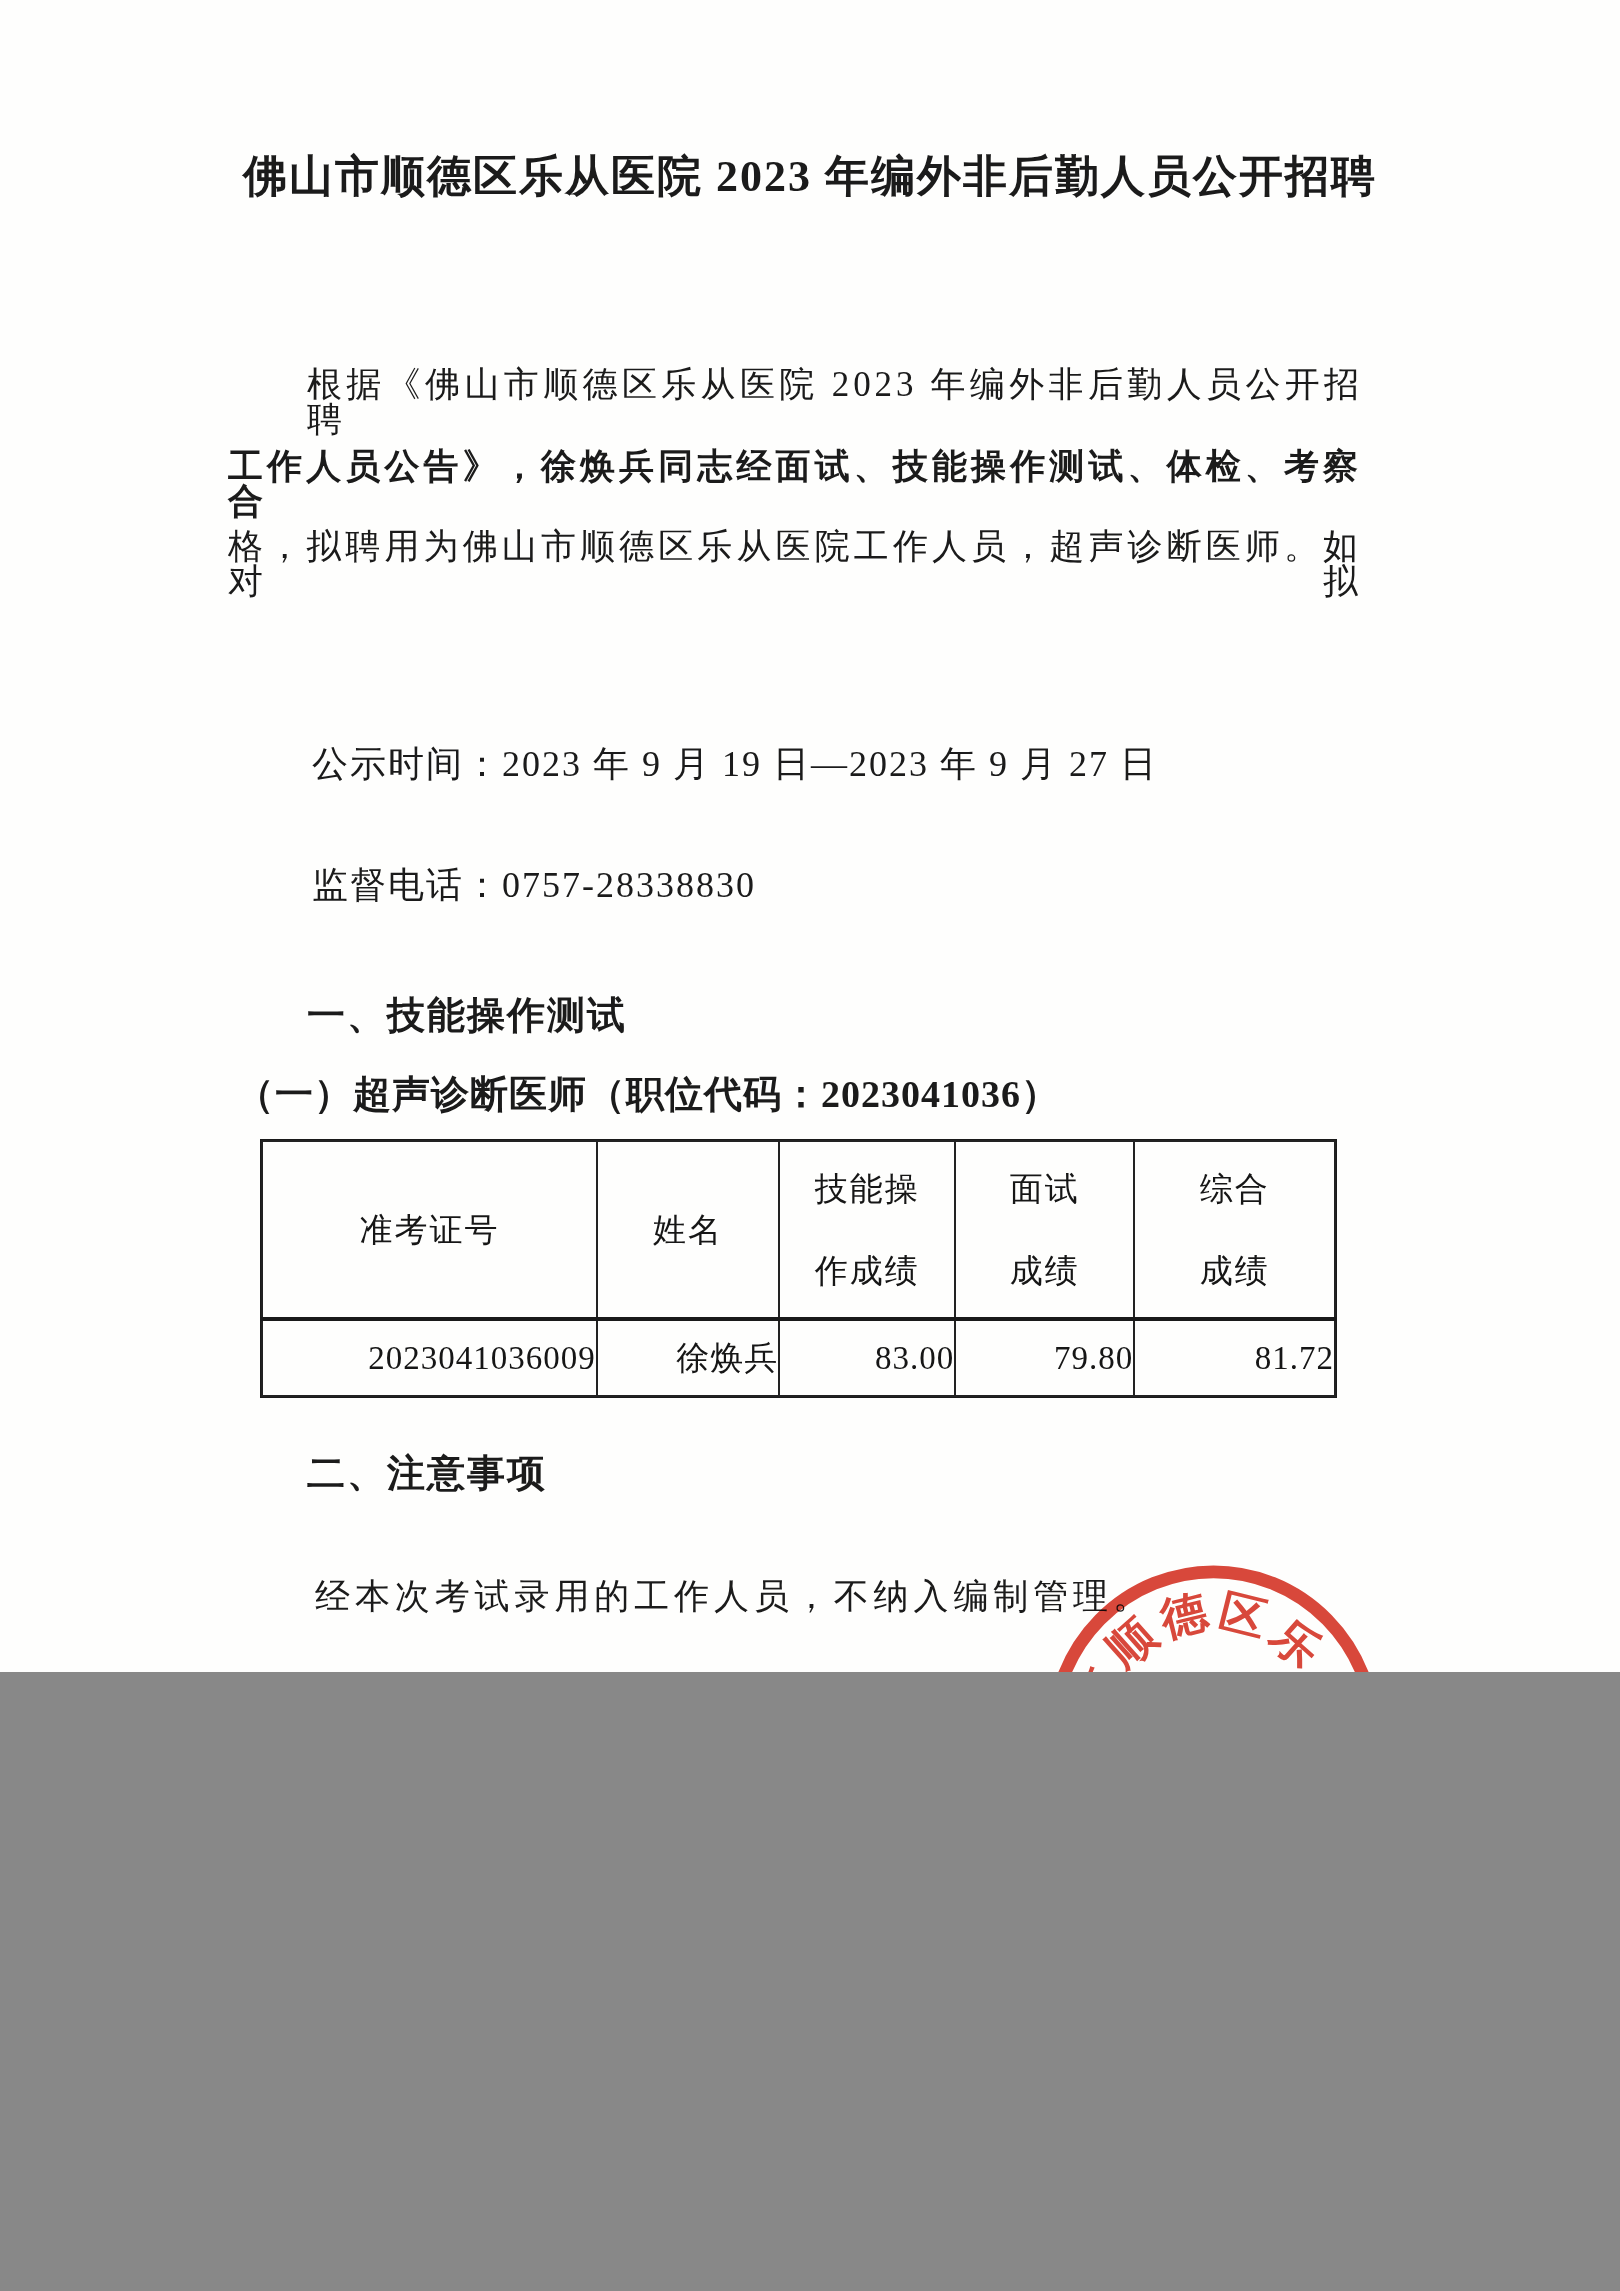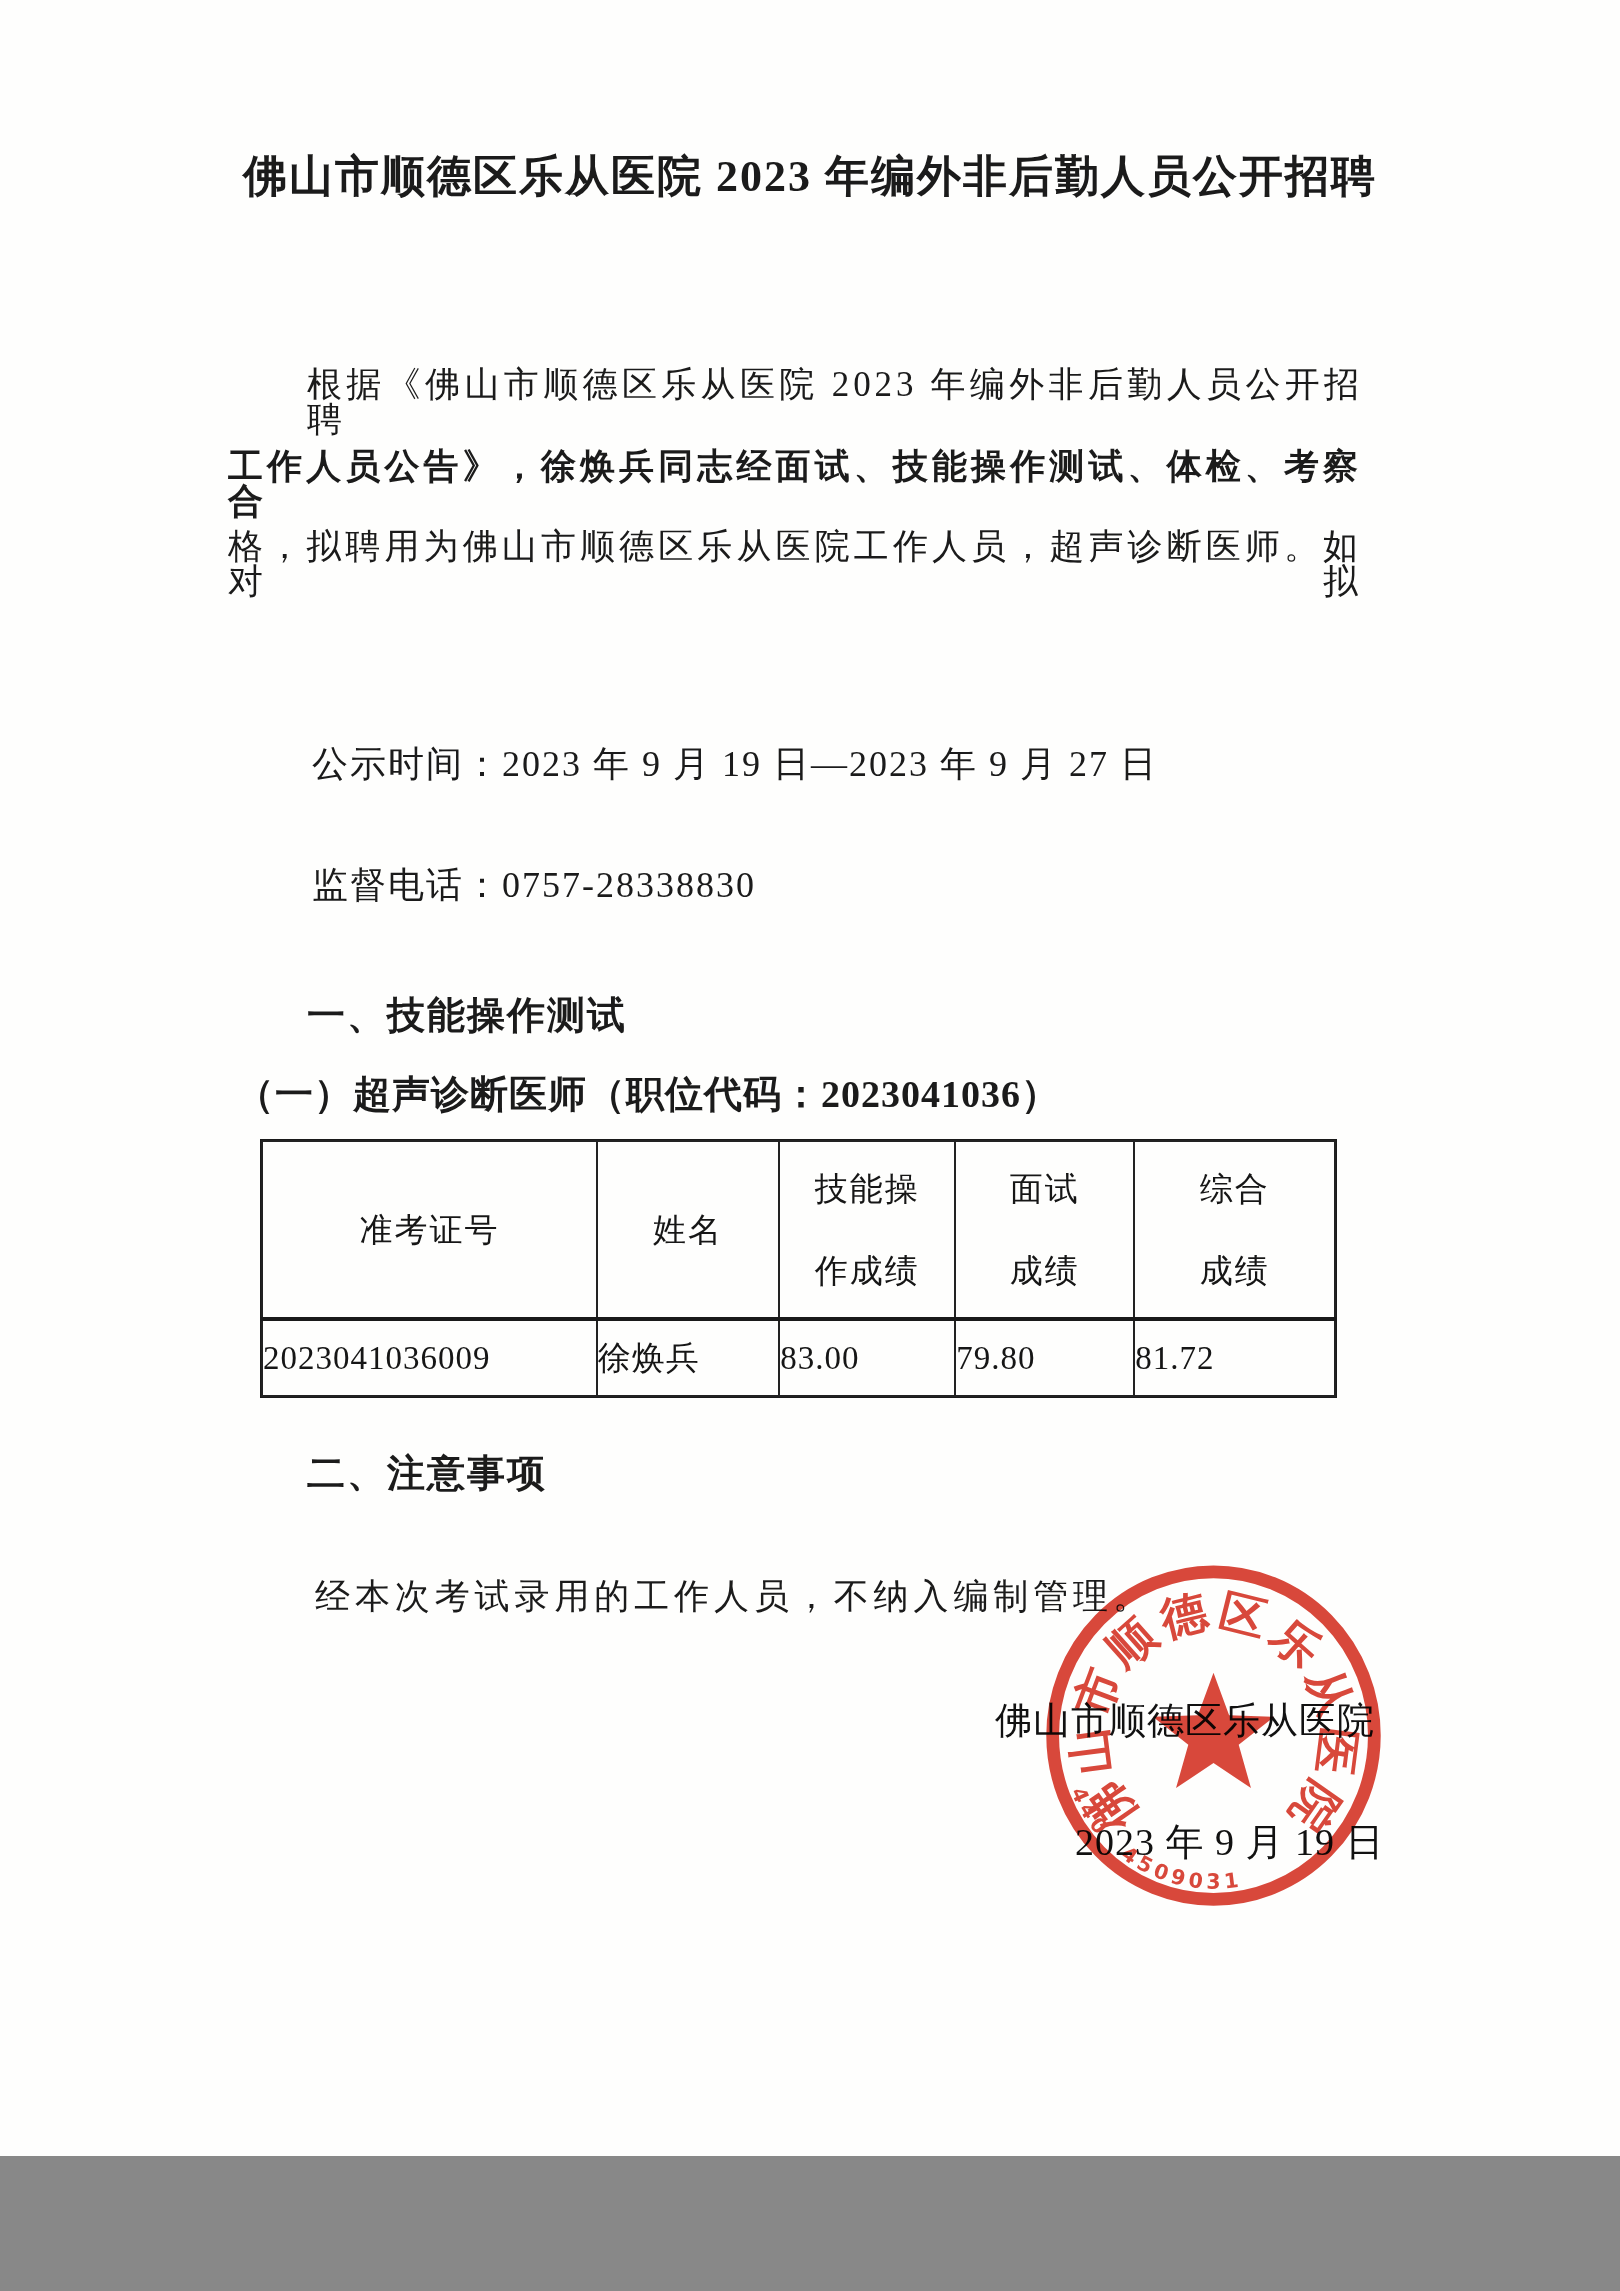--- a/index.html
+++ b/index.html
@@ -1,18 +1,18 @@
 <!DOCTYPE html>
 <html><head>
 <meta charset="utf-8">
 <style>
   html,body{margin:0;padding:0;background:#888;}
   .page{
     position:relative;
-    width:1620px;height:2156px;
+    width:1620px;height:1672px;
     margin:0 auto;
     background:#fefefdف;
     background:#fefefd;
     font-family:"Liberation Serif","DejaVu Serif",serif;
     color:#1b1b1b;
     overflow:hidden;
   }
   .abs{position:absolute;}
   .title{
     left:0;right:0;text-align:center;
@@ -36,21 +36,21 @@
     font-size:38px;font-weight:700;letter-spacing:2px;line-height:1;white-space:nowrap;
   }
   table.score{
     position:absolute;left:261px;top:1140px;
     width:1075px;
     border-collapse:collapse;table-layout:fixed;
     font-size:33px;color:#161616;
   }
   table.score td{
     border:2px solid #222;
-    text-align:left;vertical-align:middle;
+    text-align:right;vertical-align:middle;
     padding:0;
     letter-spacing:1px;
   }
   table.score tr.hdr td{height:175px;border-bottom:4.9px solid #1a1a1a;}
   table.score tr.datarow td{height:74px;}
   table.score{border:2.9px solid #1a1a1a;outline:1px solid #1a1a1a;}
   .hcell{display:flex;flex-direction:column;justify-content:center;align-items:center;height:100%;}
   .hcell div{line-height:82px;letter-spacing:2px;}
   .sig{
     font-size:37px;letter-spacing:1px;line-height:1;white-space:nowrap;color:#111;

